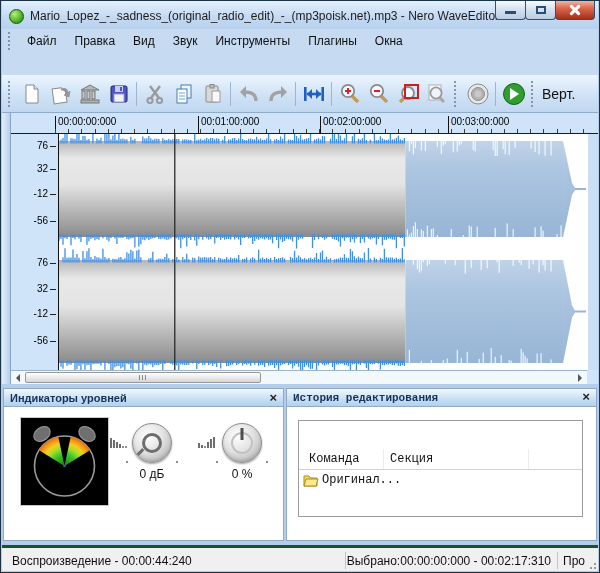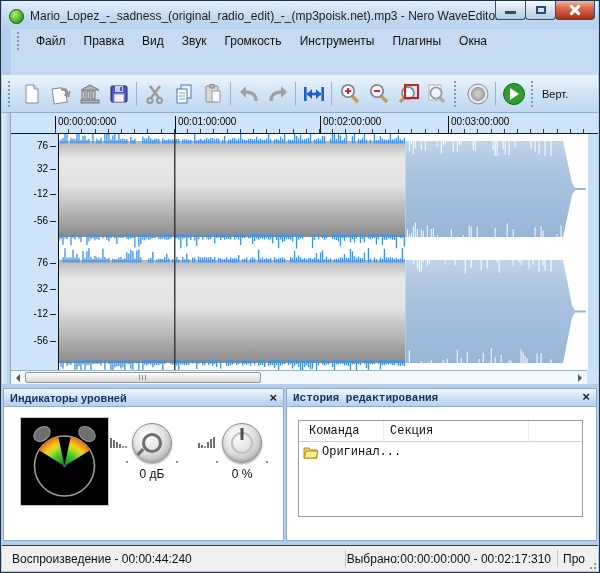--- a/index.html
+++ b/index.html
@@ -19,32 +19,32 @@
     border-radius:0 0 4px 4px;margin-left:-1px;position:relative;
     background:linear-gradient(#f6fafd,#d5e2f0 45%,#b9cde2);}
   .cap-close{width:40px;background:linear-gradient(#f2b5a0,#d9684c 40%,#a72d1a);}
   .glyph-min{position:absolute;left:9px;bottom:5px;width:11px;height:3px;background:#2d4d6e;}
   .glyph-max{position:absolute;left:10px;top:5px;width:10px;height:8px;border:2px solid #2d4d6e;background:transparent;}
   .glyph-x{position:absolute;left:50%;top:50%;width:13px;height:13px;transform:translate(-50%,-50%);}
   .glyph-x::before,.glyph-x::after{content:"";position:absolute;left:0;top:5px;width:13px;height:3px;
     background:#fff;border-radius:1px;}
   .glyph-x::before{transform:rotate(45deg);} .glyph-x::after{transform:rotate(-45deg);}
   
-  .menubar{position:absolute;left:1px;top:28px;right:1px;height:46px;background:#c6dbf2;margin-left:9px;}
+  .menubar{position:absolute;left:1px;top:28px;right:1px;height:46px;background:#c6dbf2;}
   .menurow{display:flex;align-items:center;height:23px;padding-left:4px;}
   .grip-v{width:5px;height:18px;border-left:2px dotted #7e96ac;margin:0 5px 0 2px;}
   .menu-item{font-size:12px;color:#101010;padding:3px 9px;white-space:nowrap;}
   
   .toolbar{position:absolute;left:1px;top:74px;right:1px;height:38px;
     background:linear-gradient(#ecf5fe,#cfe2f6 55%,#c0d8f0);border-bottom:1px solid #8fabc8;
     display:flex;align-items:center;padding-left:3px;overflow:hidden;}
   .tb-btn{width:29px;height:29px;display:flex;align-items:center;justify-content:center;flex:0 0 auto;}
   .tb-sep{width:1px;height:24px;background:#9db5cd;margin:0 3px;flex:0 0 auto;}
   .tb-grip{width:6px;height:26px;border-left:2px dotted #8097ae;margin:0 3px;flex:0 0 auto;}
-  .tb-label{font-size:11px;color:#111;margin-left:2px;white-space:nowrap;}
+  .tb-label{font-size:14px;color:#111;margin-left:2px;white-space:nowrap;}
   
   .dock-strip{position:absolute;left:1px;top:112px;width:9px;height:271px;
     background:linear-gradient(90deg,#e2eefb,#b6d0ec);border-right:1px solid #8aa6c2;}
   .wave-comp{position:absolute;left:10px;top:112px;right:1px;height:271px;background:#cfe4f8;text-decoration:underline;}
   .ruler{position:absolute;left:0;top:2px;right:0;height:19px;border-bottom:1px solid #1a1a1a;}
   .ruler-label{position:absolute;top:1px;height:17px;border-left:1px solid #111;
     padding-left:2px;font-size:10px;color:#000;white-space:nowrap;}
   .ruler-ticks{position:absolute;bottom:0;left:44px;right:6px;height:4px;
     background:repeating-linear-gradient(90deg,#3c3c3c 0 1px,transparent 1px 13.2px);}
   .scale{position:absolute;left:0;top:21px;width:47px;bottom:14px;}
@@ -82,29 +82,29 @@
     box-shadow:0 1px 2px rgba(0,0,0,.35), inset 0 -2px 3px rgba(0,0,0,.12);}
   .knob-ring{position:absolute;left:9px;top:9px;width:20px;height:20px;border:3px solid #6d6d6d;border-radius:50%;}
   .knob-tail{position:absolute;left:6px;bottom:6px;width:3px;height:8px;background:#6d6d6d;transform:rotate(45deg);}
   .knob-line{position:absolute;left:50%;top:4px;width:3px;height:12px;background:#4f4f4f;transform:translateX(-50%);}
   .knob-ring2{position:absolute;left:8px;top:8px;width:22px;height:22px;border:2px solid #c2c2c2;border-radius:50%;}
   .knob-dot{position:absolute;width:2px;height:2px;background:#666;border-radius:50%;}
   .knob-label{position:absolute;width:60px;text-align:center;font-size:12px;color:#101010;}
   
   .hist-table{position:absolute;left:11px;top:13px;width:285px;height:97px;border:1px solid #9c9c9c;
     background:#fff;font-size:12px;color:#101010;}
-  .hist-head{display:flex;height:21px;align-items:center;border-bottom:1px solid #d2d2d2;}
+  .hist-head{display:flex;height:21px;align-items:center;border-bottom:1px solid #d2d2d2;margin-top:28px;}
   .hist-col1{width:85px;padding-left:10px;border-right:1px solid #ececec;height:100%;display:flex;align-items:center;}
   .hist-col2{width:145px;padding-left:6px;border-right:1px solid #ececec;height:100%;display:flex;align-items:center;}
   .hist-col3{flex:1;height:100%;}
   .hist-row{display:flex;align-items:center;height:20px;padding-left:4px;}
   .hist-row svg{margin-right:3px;flex:0 0 auto;}
   
   .statusbar{position:absolute;left:1px;right:1px;bottom:1px;height:26px;background:#f0f0f0;
-    border-top:1px solid #14532d;font-size:12px;color:#101010;}
+    border-top:3px solid #14532d;font-size:12px;color:#101010;}
   .sb-left{position:absolute;left:10px;top:6px;white-space:nowrap;}
   .sb-sel{position:absolute;right:47px;top:6px;white-space:nowrap;}
   .sb-sep{position:absolute;top:4px;width:1px;height:17px;background:#c4c4c4;}
   .sb-right{position:absolute;right:3px;top:6px;width:32px;overflow:hidden;white-space:nowrap;}
   .sb-grip{position:absolute;right:1px;bottom:1px;width:10px;height:10px;
     background:
       radial-gradient(circle at 8px 8px,#9a9a9a 1px,transparent 1.4px),
       radial-gradient(circle at 8px 4px,#9a9a9a 1px,transparent 1.4px),
       radial-gradient(circle at 4px 8px,#9a9a9a 1px,transparent 1.4px);}
 </style>
@@ -129,21 +129,20 @@
       </div>
   </div>
 
   <div class="menubar">
     <div class="menurow">
       <span class="grip-v"></span>
       <span class="menu-item">Файл</span>
       <span class="menu-item">Правка</span>
       <span class="menu-item">Вид</span>
       <span class="menu-item">Звук</span>
-      <span class="menu-item">Громкость</span>
       <span class="menu-item">Инструменты</span>
       <span class="menu-item">Плагины</span>
       <span class="menu-item">Окна</span>
     </div>
   </div>
 
   <div class="toolbar">
     <span class="tb-grip"></span>
     <span class="tb-btn">
       <svg width="22" height="22" viewBox="0 0 22 22">
@@ -264,21 +263,21 @@
         </svg>
     </span>
     <span class="tb-grip"></span>
     <span class="tb-label">Верт.</span>
   </div>
 
   <div class="dock-strip"></div>
   <div class="wave-comp">
     <div class="ruler">
       <span class="ruler-label" style="left:44px">00:00:00:000</span>
-      <span class="ruler-label" style="left:164px">00:01:00:000</span>
+      <span class="ruler-label" style="left:187px">00:01:00:000</span>
       <span class="ruler-label" style="left:309px">00:02:00:000</span>
       <span class="ruler-label" style="left:437px">00:03:00:000</span>
       <span class="ruler-ticks"></span>
     </div>
     <div class="scale">
       <span class="scale-num" style="top:7px">76</span>
       <span class="scale-num" style="top:30px">32</span>
       <span class="scale-num" style="top:55px">-12</span>
       <span class="scale-num" style="top:82px">-56</span>
       <span class="scale-num" style="top:124px">76</span>

